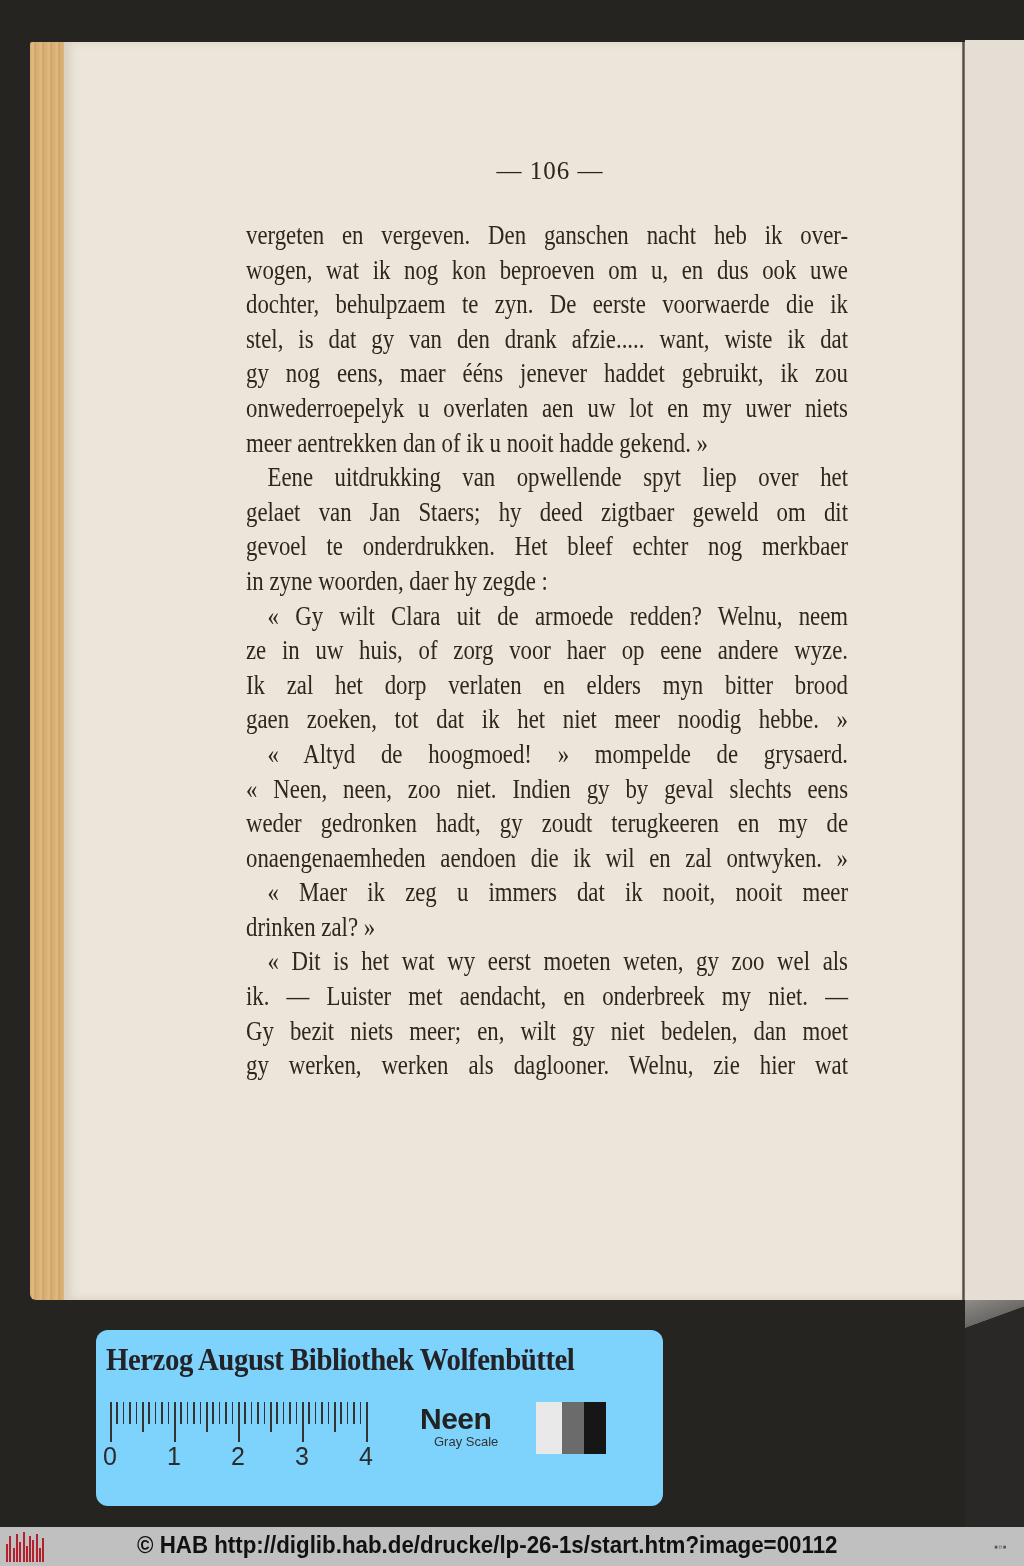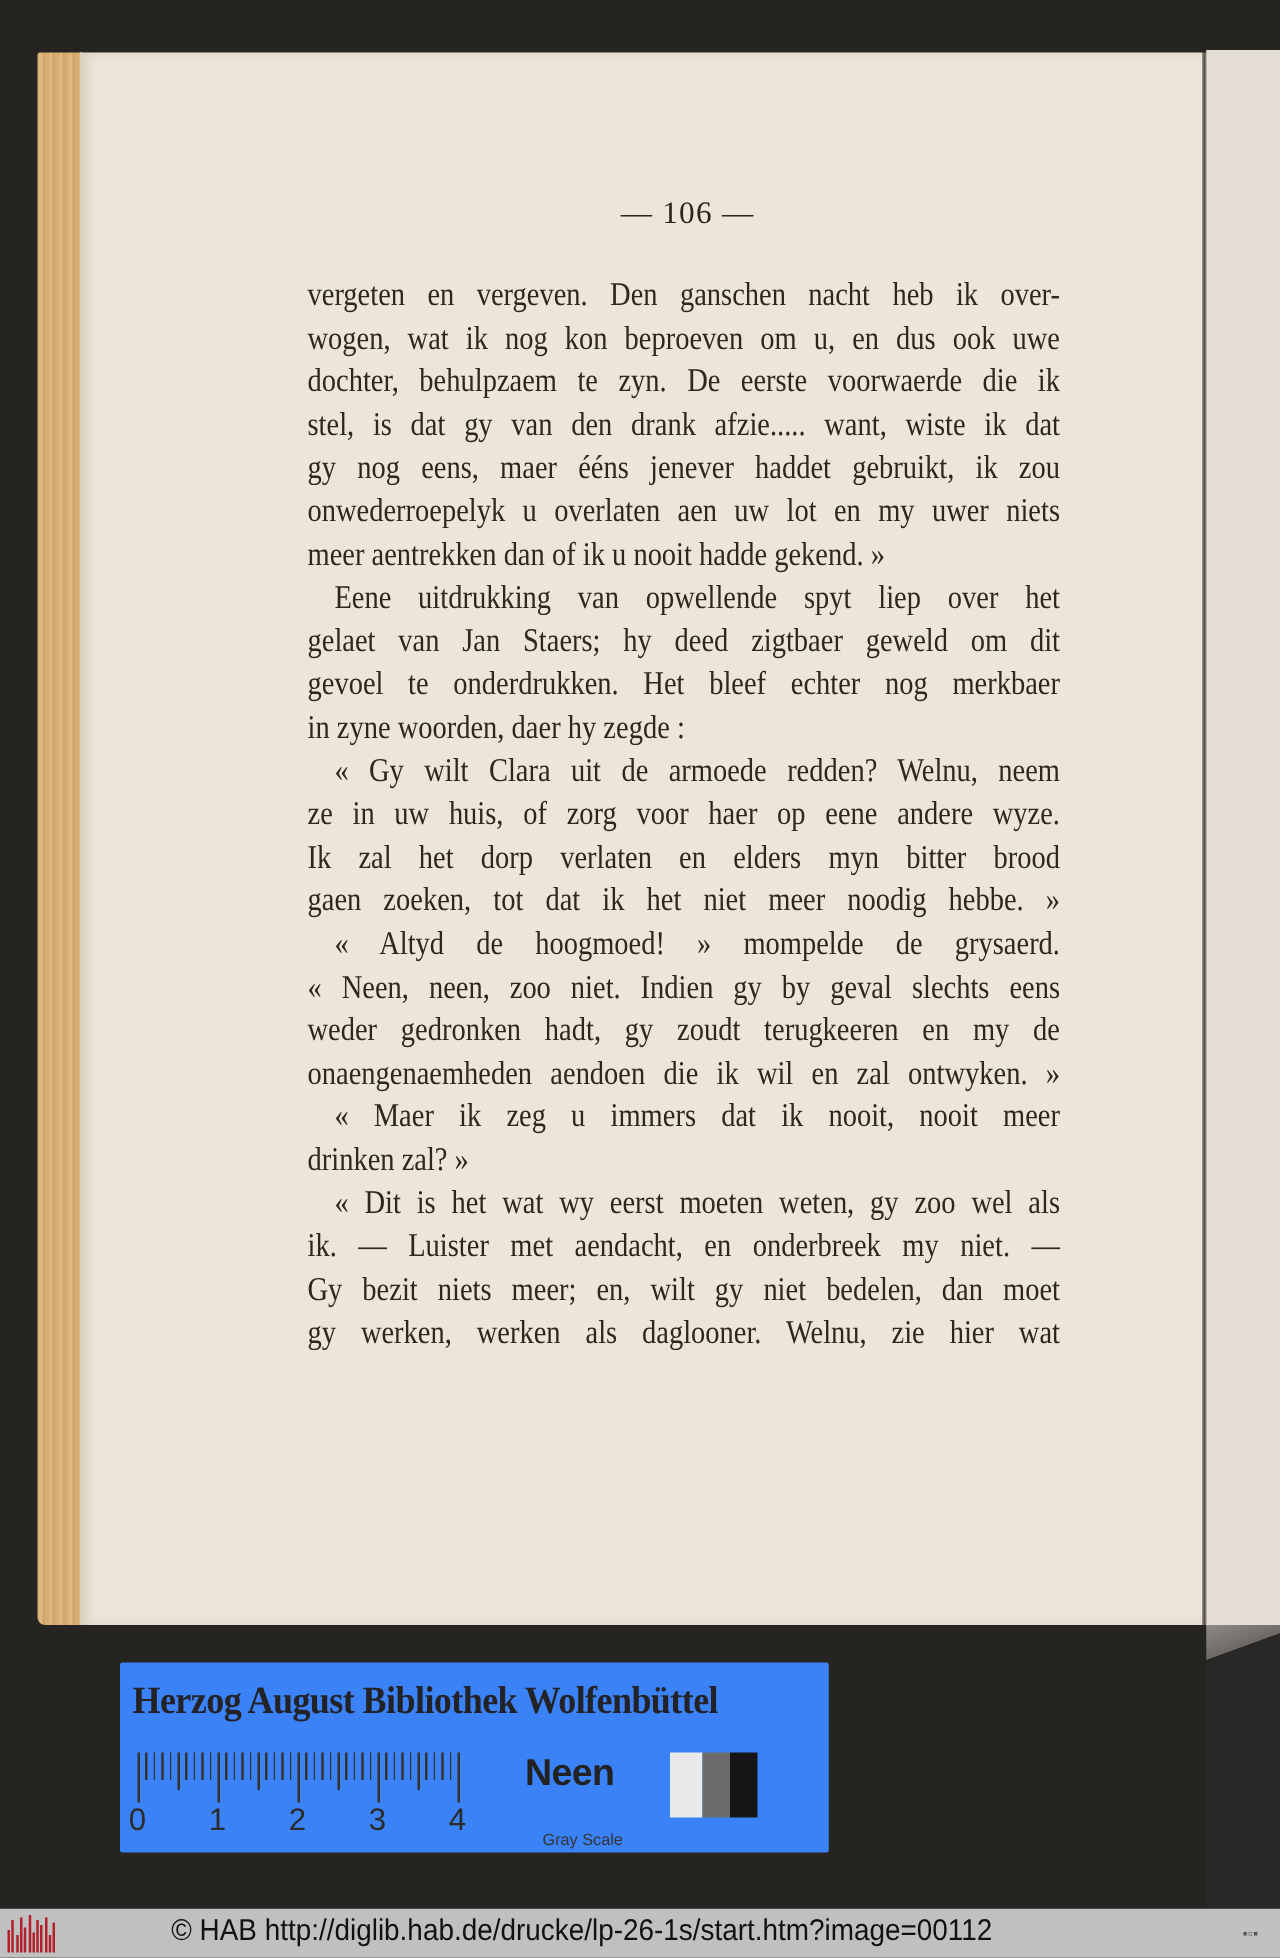--- a/index.html
+++ b/index.html
@@ -34,41 +34,42 @@
   }
   .text-block { position: absolute; left: 246px; top: 218px; width: 602px; }
   .line {
     font-family: "Liberation Serif", serif; font-size: 26.5px; line-height: 34.6px;
     color: #30261a; white-space: nowrap; text-align: justify; text-align-last: justify;
     height: 34.6px; transform: scaleX(0.86); transform-origin: left center; width: 700px;
   }
   .line.indent { padding-left: 25px; width: 675px; }
   .line.last { text-align-last: left; }
   .label {
-    position: absolute; left: 96px; top: 1330px; width: 567px; height: 152px;
-    background: #3b82f6; border-radius: 2px;
+    position: absolute; left: 96px; top: 1330px; width: 567px; height: 176px;
+    background: #7dd3fc; border-radius: 12px;
   }
   .label-title {
     position: absolute; left: 10px; top: 12px; width: 548px;
     font-family: "Liberation Serif", serif; font-weight: bold; font-size: 31px;
     color: #232226; letter-spacing: -0.5px; white-space: nowrap;
     transform: scaleX(0.93); transform-origin: left;
   }
   .ruler { position: absolute; left: 14px; top: 72px; width: 260px; height: 50px; }
   .tick { position: absolute; top: 0; width: 1.5px; background: #333; }
   .ruler-num { position: absolute; top: 40px; font-family: "Liberation Sans", sans-serif;
     font-size: 25px; color: #2b2b2b; transform: translateX(-50%); }
   .kodak { position: absolute; left: 324px; top: 72px; font-family: "Liberation Sans", sans-serif;
     font-weight: bold; font-size: 30px; color: #222; letter-spacing: -0.5px; }
   .kodak-sub { position: absolute; left: 338px; top: 104px; font-family: "Liberation Sans", sans-serif;
-    font-size: 13px; color: #333; margin-top: 30px; }
+    font-size: 13px; color: #333; }
   .swatch { position: absolute; top: 72px; height: 52px; }
   .footer {
     position: absolute; left: 0; top: 1527px; width: 1024px; height: 39px;
     background: #c0c0c0;
+    font-weight: bold;
   }
   .footer-logo { position: absolute; left: 6px; top: 5px; width: 42px; height: 30px; }
   .footer-logo span { position: absolute; bottom: 0; width: 2px; background: #b3202e; }
   .footer-text {
     position: absolute; left: 137px; top: 4px; font-family: "Liberation Sans", sans-serif;
     font-size: 24px; color: #111; white-space: nowrap; transform: scaleX(0.93); transform-origin: left;
   }
   .footer-counter {
     position: absolute; left: 994px; top: 16px; font-family: "DejaVu Sans Mono", monospace;
     font-size: 7px; color: #555;

